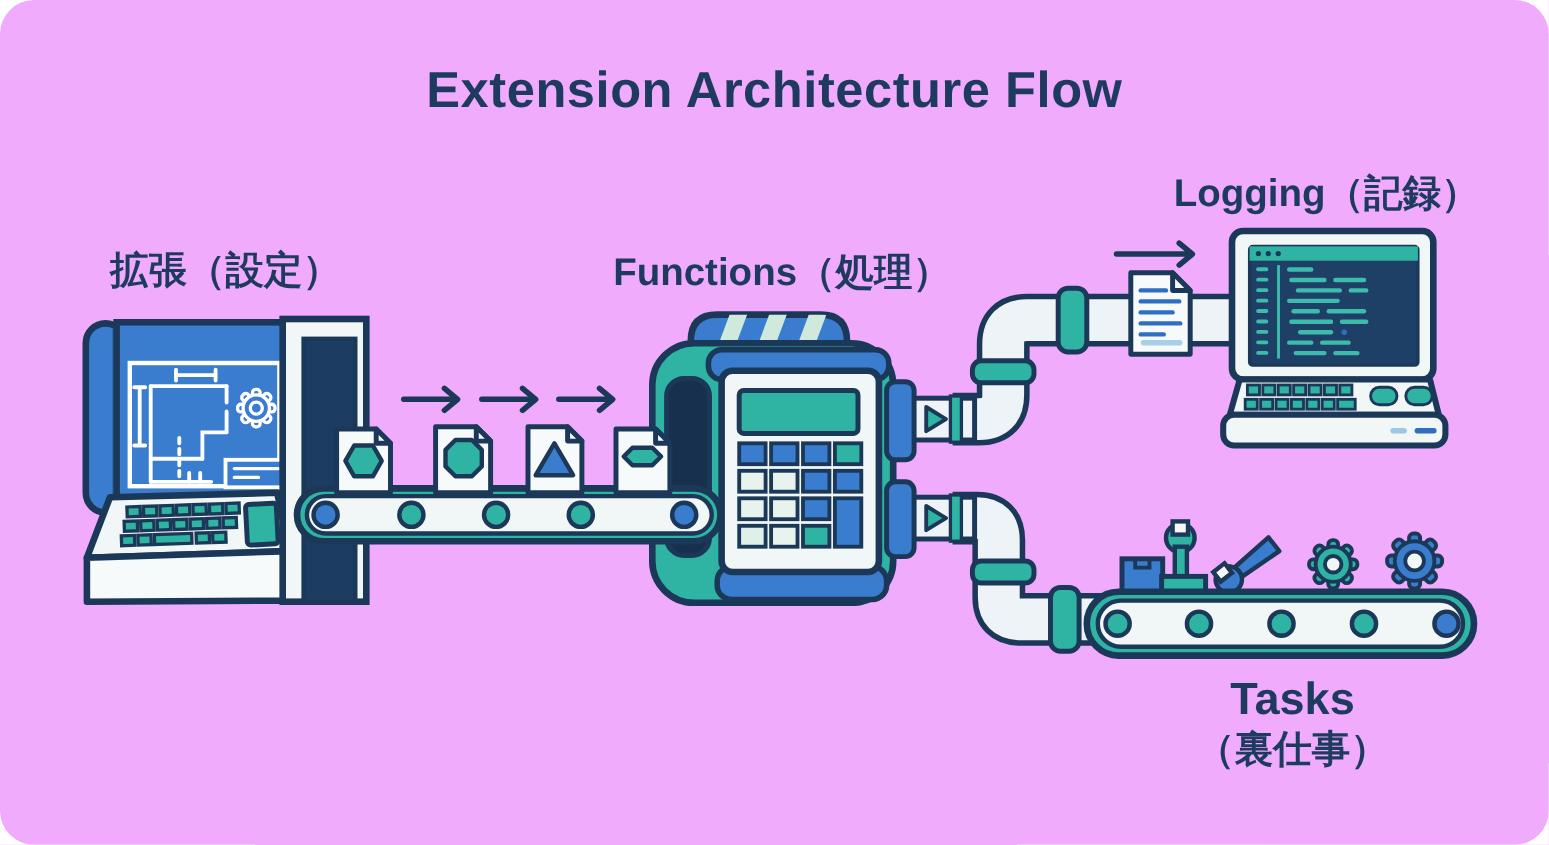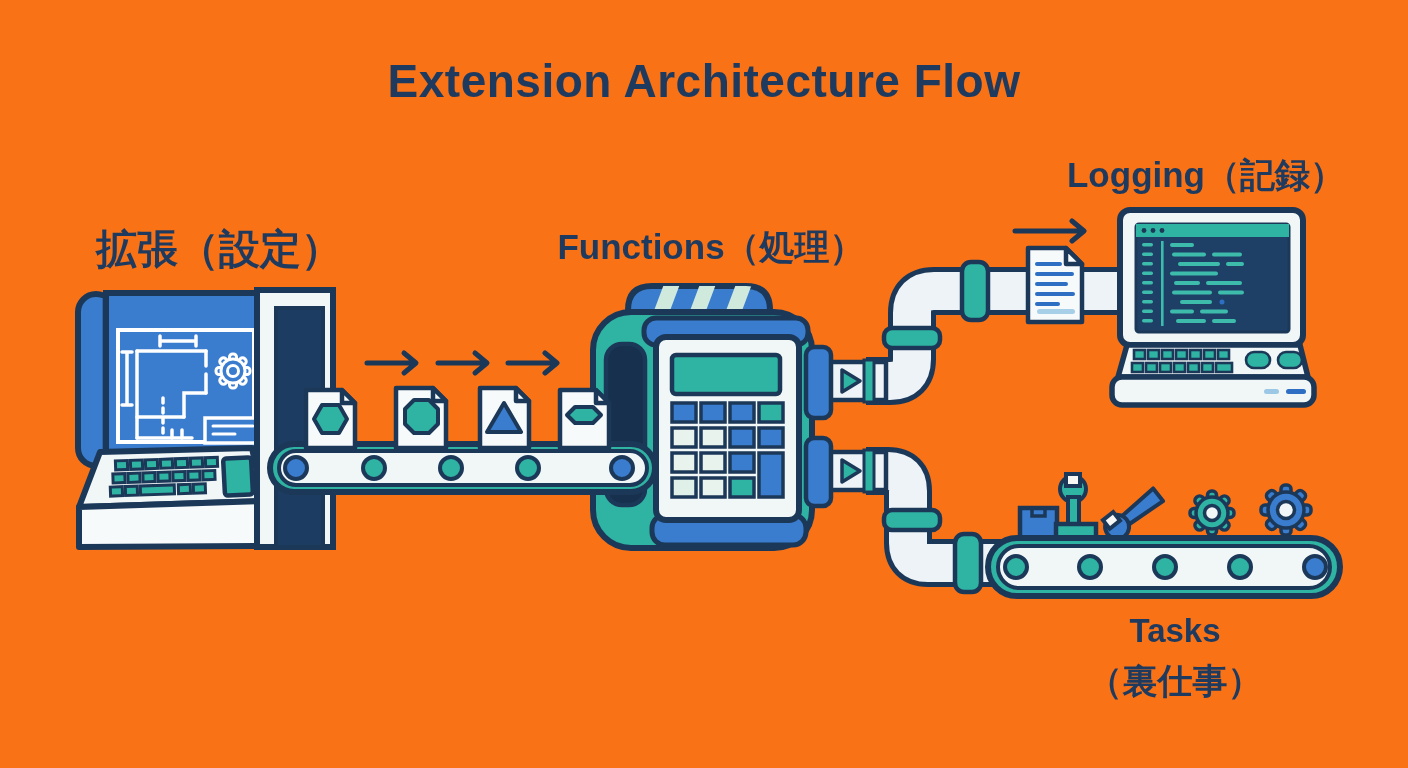--- a/index.html
+++ b/index.html
@@ -1,35 +1,36 @@
 <!DOCTYPE html>
 <html><head>
 <meta charset="utf-8">
 <style>
   html,body{margin:0;padding:0;}
   .canvas{
     position:relative;
     width:1408px;height:768px;
-    background:#f97316;
+    background:#f0abfc;
     overflow:hidden;
     font-family:"Liberation Sans","DejaVu Sans",sans-serif;
+    border-radius:31px;
   }
   .ttl{
     position:absolute;top:54px;left:50%;transform:translateX(-50%);
     font-size:46px;font-weight:700;color:#1e3a5f;white-space:nowrap;
     letter-spacing:.5px;
   }
   .lbl{
     position:absolute;font-weight:700;color:#1e3a5f;white-space:nowrap;
     transform:translateX(-50%);
   }
-  .lbl-ext{left:219px;top:222px;font-size:41px;text-align:right;}
+  .lbl-ext{left:205px;top:222px;font-size:35px;text-align:right;}
   .lbl-fn{left:711px;top:224px;font-size:35px;}
   .lbl-log{left:1206px;top:152px;font-size:35px;}
-  .lbl-tasks1{left:1175px;top:612px;font-size:33px;}
+  .lbl-tasks1{left:1175px;top:612px;font-size:41px;}
   .lbl-tasks2{left:1175px;top:658px;font-size:35px;text-align:right;}
   svg.illus{position:absolute;left:0;top:0;}
 </style>
 </head>
 <body>
 
 <div class="canvas">
 
   <div class="ttl">Extension Architecture Flow</div>
   <div class="lbl lbl-ext">拡張（設定）</div>

